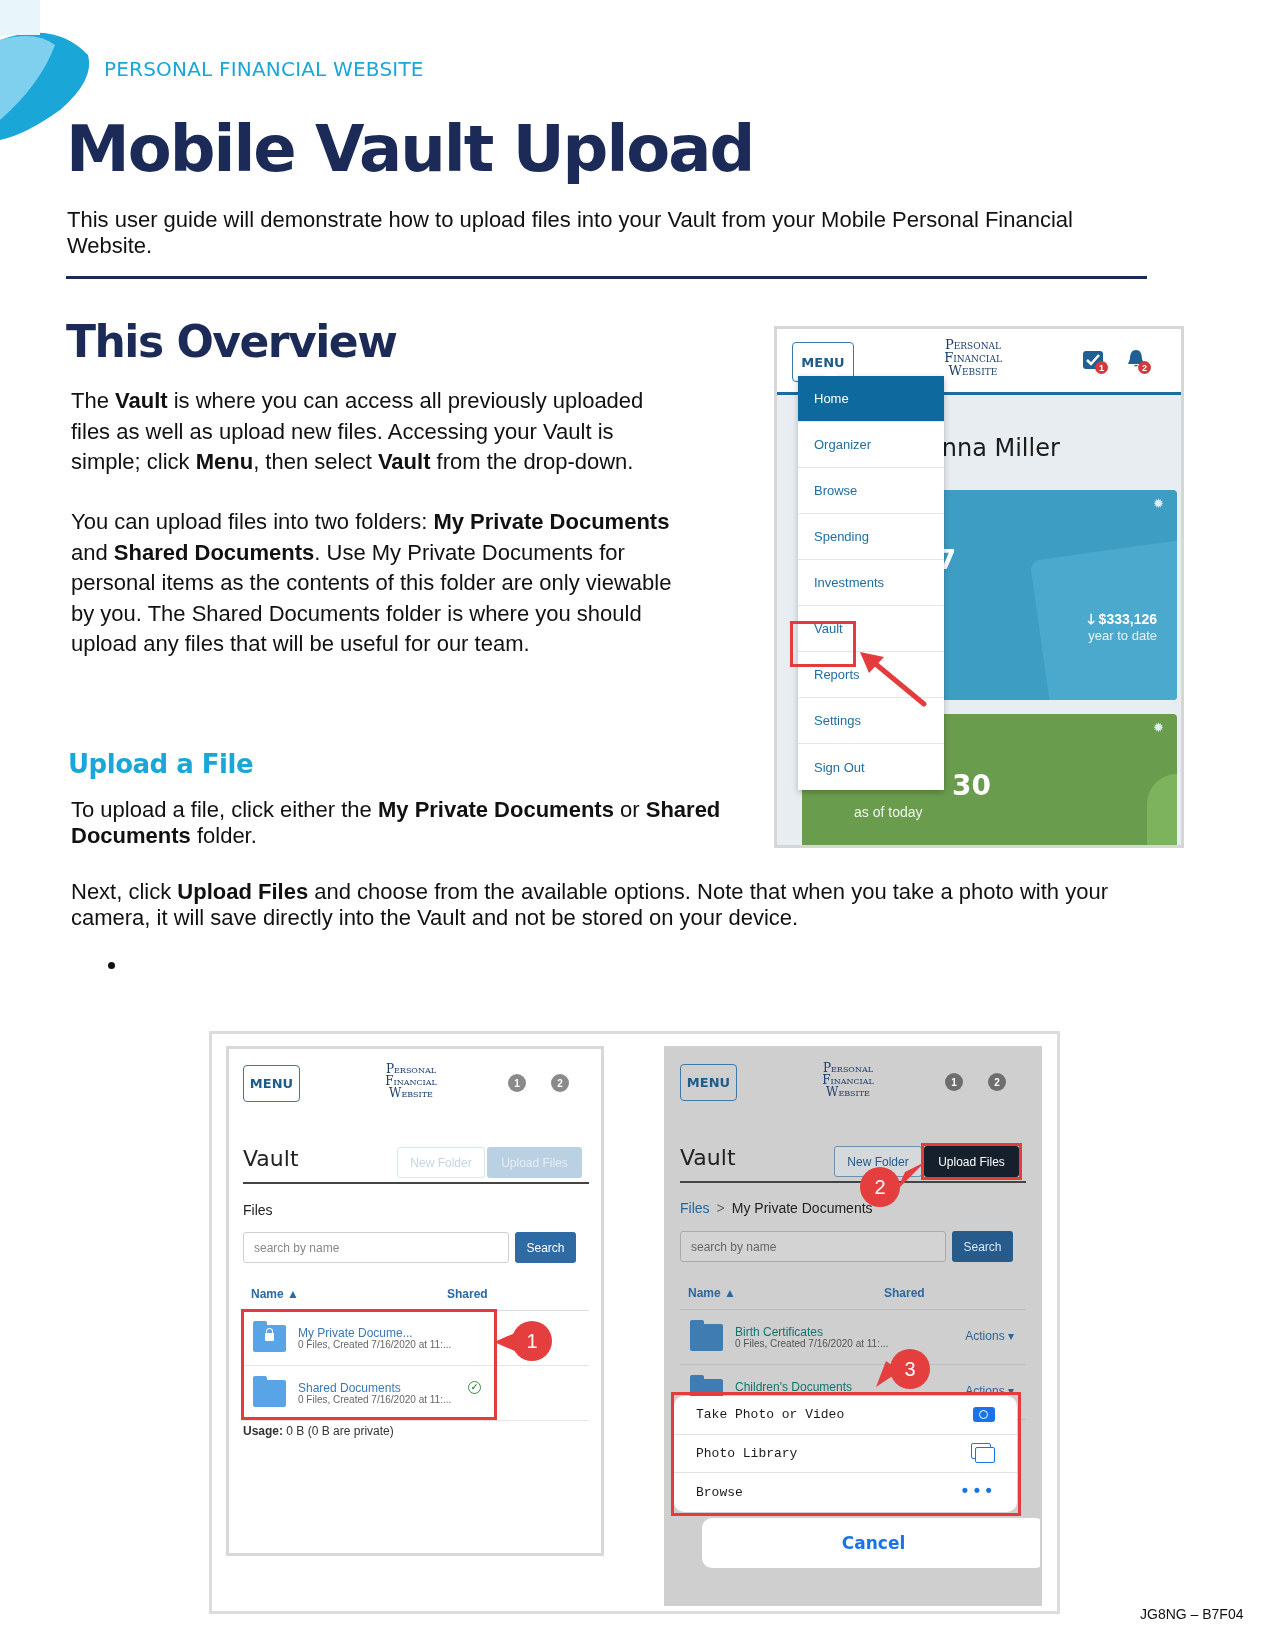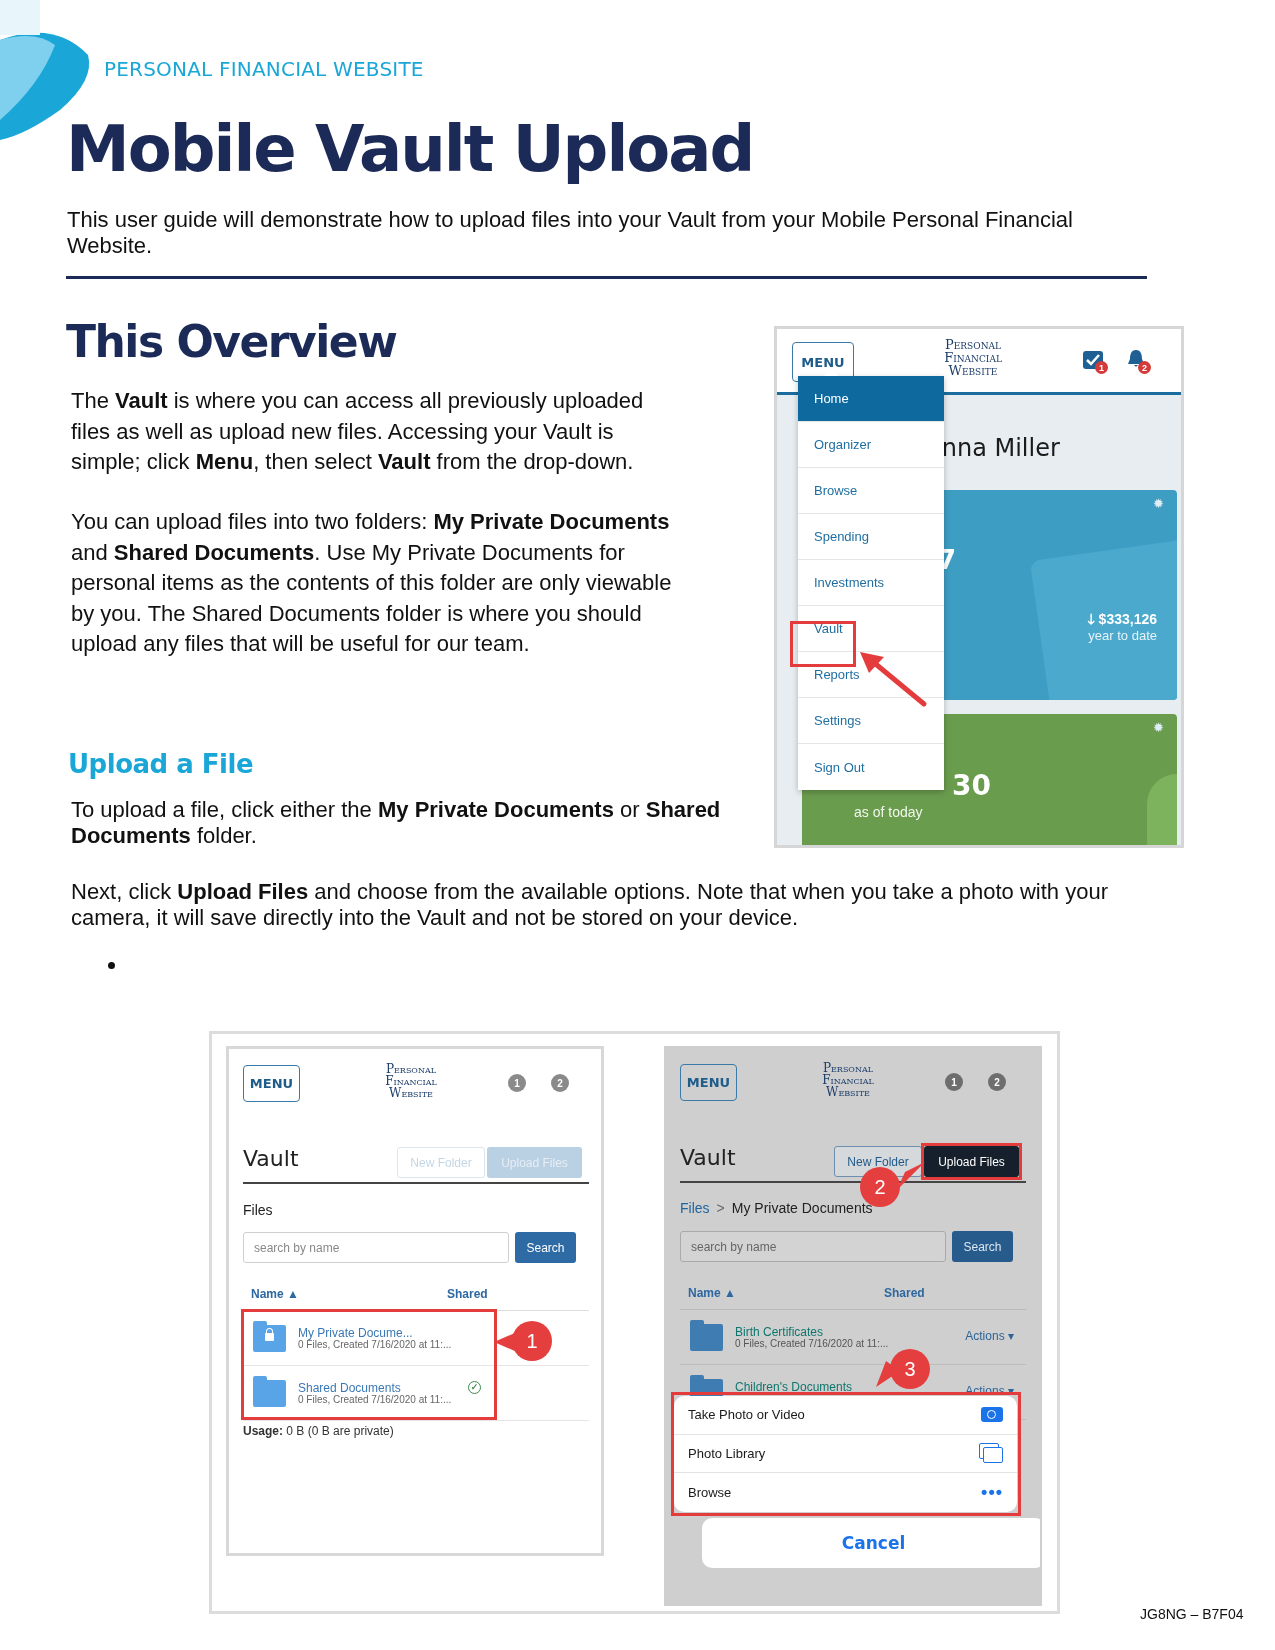--- a/index.html
+++ b/index.html
@@ -96,21 +96,21 @@
   .phone3 .row-name { color: #0f766e; }
   .phone3 .row-meta { color: #555; }
   .check-icon { position: absolute; left: 225px; top: 15px; width: 13px; height: 13px; border: 1.5px solid #3e8c4a; border-radius: 50%; color: #3e8c4a; font-size: 9px; line-height: 10px; text-align: center; font-weight: bold; }
   .actions-link { position: absolute; right: 12px; top: 19px; font-size: 12px; color: #2e6597; }
   .usage { position: absolute; left: 14px; top: 375px; font-size: 12px; color: #333; }
   .usage b { font-weight: bold; }
   .hl-box { position: absolute; border: 3px solid #e43c3c; }
   .callout { position: absolute; width: 40px; height: 40px; border-radius: 50%; background: #e53e3e; color: #fff; font-size: 20px; display: flex; align-items: center; justify-content: center; }
   .callout-tail { position: absolute; width: 0; height: 0; }
   .sheet { position: absolute; left: 8px; top: 348px; width: 343px; height: 116px; background: #fff; border-radius: 10px; }
-  .sheet-item { height: 38.5px; border-bottom: 1px solid #e3e3e3; display: flex; align-items: center; justify-content: space-between; padding: 0 14px; font-size: 13px; color: #1a1a1a; font-family: Liberation Sans, sans-serif; }
+  .sheet-item { height: 38.5px; border-bottom: 1px solid #e3e3e3; display: flex; align-items: center; justify-content: space-between; padding: 0 22px; font-size: 13px; color: #1a1a1a; font-family: Liberation Mono, monospace; }
   .sheet-item:last-child { border-bottom: none; }
   .cam-icon { width: 22px; height: 15px; background: #1a73e8; border-radius: 3px; position: relative; }
   .cam-icon::before { content: ""; position: absolute; left: 6px; top: 3px; width: 7px; height: 7px; border: 1.5px solid #fff; border-radius: 50%; }
   .lib-icon { width: 24px; height: 20px; position: relative; }
   .lib-icon::before { content: ""; position: absolute; left: 0; top: 0; width: 18px; height: 14px; border: 1.5px solid #1a73e8; border-radius: 2px; }
   .lib-icon::after { content: ""; position: absolute; left: 4px; top: 4px; width: 18px; height: 14px; border: 1.5px solid #1a73e8; border-radius: 2px; background: #fff; }
   .more-icon { font-size: 18px; color: #1a73e8; letter-spacing: 1px; font-weight: bold; line-height: 1; }
   .cancel-sheet { position: absolute; left: 8px; top: 470px; width: 343px; height: 50px; background: #fff; border-radius: 10px; display: flex; align-items: center; justify-content: center; font-size: 17px; color: #1a73e8; font-weight: bold; font-family: "DejaVu Sans", sans-serif; margin-left: 28px; }
 
   .footer-code { position: absolute; left: 1140px; top: 1606px; font-size: 14px; color: #111; }

